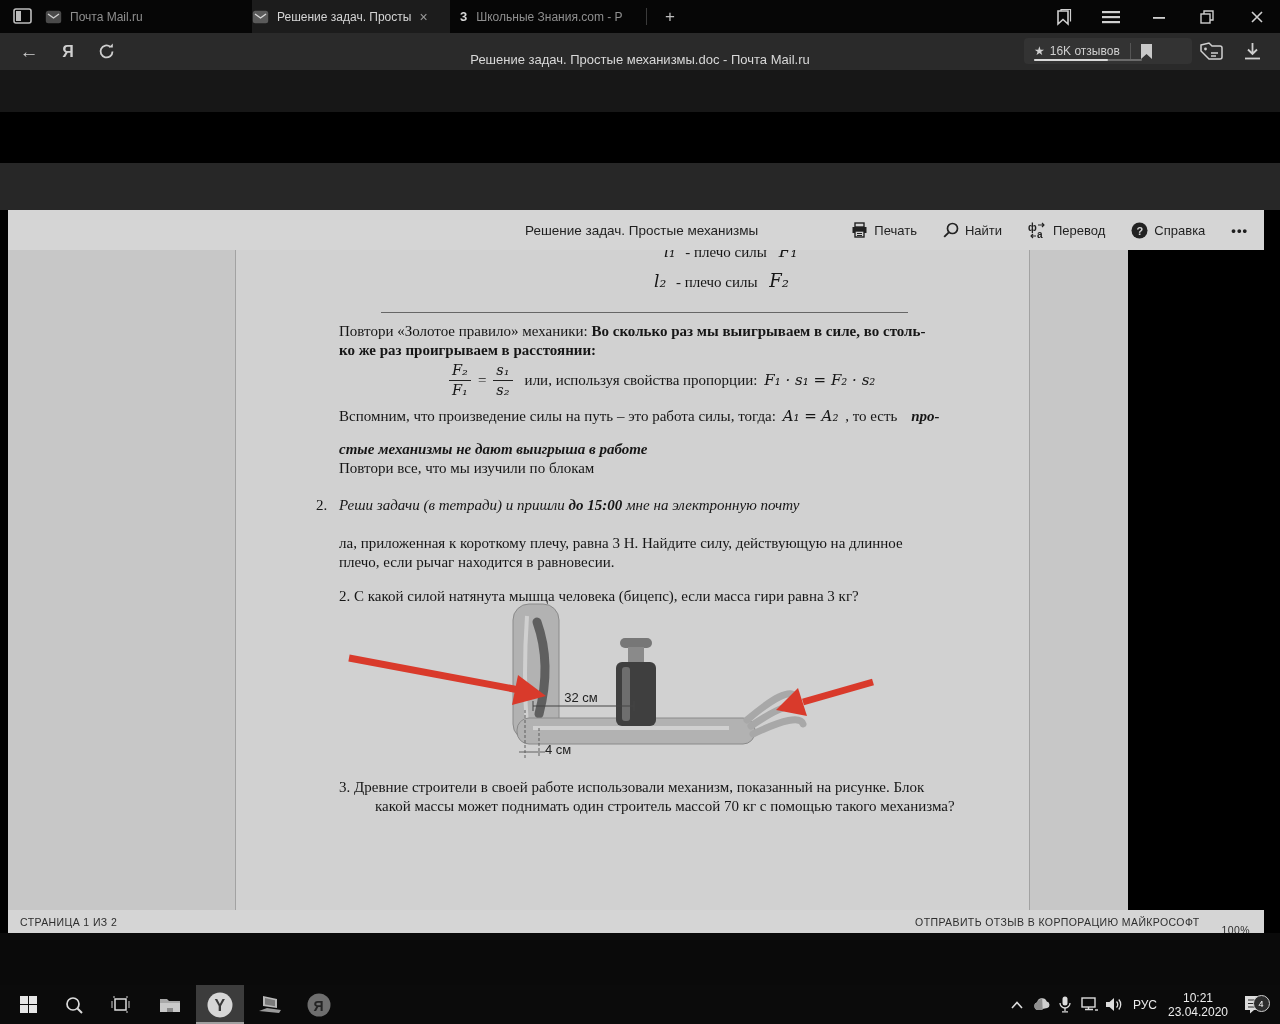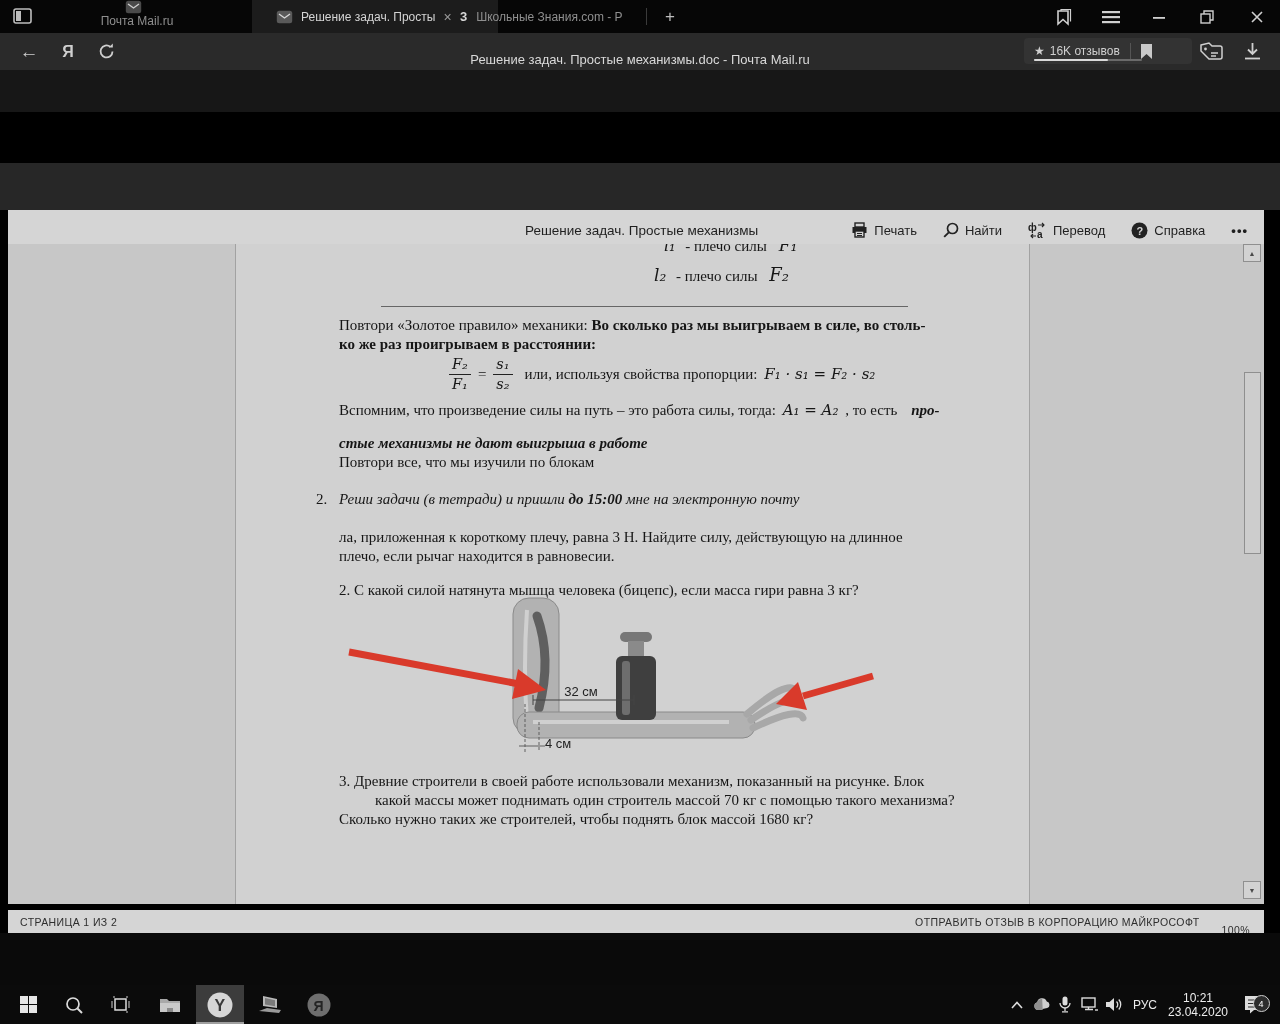--- a/index.html
+++ b/index.html
@@ -39,21 +39,21 @@
   .subject{color:#8d8d8d;font-size:15.5px;}
 
   
   .wordbar{left:0;top:163px;width:1280px;height:47px;background:#272727;}
   .wordname{color:#cfcfcf;font-size:15px;}
 
   
   .vtoolbar{left:8px;top:210px;width:1256px;height:40px;background:#d5d5d5;}
   .vtitle{color:#1f1f1f;font-size:13.5px;white-space:nowrap;}
   .vbtn{display:flex;align-items:center;gap:6px;color:#1f1f1f;font-size:13px;white-space:nowrap;}
-  .viewport{left:8px;top:244px;width:1256px;height:660px;background:#c7c7c7;overflow:hidden;}
+  .viewport{left:8px;top:250px;width:1120px;height:660px;background:#c7c7c7;overflow:hidden;}
   .page{position:absolute;left:227px;top:0;width:793px;height:660px;background:#d1d1d1;
         border-left:1px solid #a2a2a2;border-right:1px solid #a2a2a2;overflow:hidden;
         font-family:"Liberation Serif",serif;color:#161616;}
   .dline{position:absolute;font-size:15px;line-height:19px;white-space:nowrap;}
   .mvar{font-family:"DejaVu Serif",serif;font-style:italic;}
   .bold{font-weight:bold;}
   .it{font-style:italic;}
   .frac{display:inline-flex;flex-direction:column;align-items:center;vertical-align:middle;line-height:1;}
   .frac .fnum{padding:0 3px 2px;}
   .frac .fden{border-top:1px solid #222;padding:2px 3px 0;}
@@ -81,30 +81,30 @@
 </head>
 <body>
 
 <div class="abs tabbar">
   <div class="abs" style="left:13px;top:7px;">
     <svg width="20" height="19">
         <rect x="1" y="2" width="17" height="14" rx="2" fill="none" stroke="#bdbdbd" stroke-width="1.6"></rect>
         <rect x="3" y="4" width="5" height="10" fill="#bdbdbd"></rect>
       </svg>
   </div>
-  <div class="abs tab" style="left:52px;top:0;width:170px;flex-direction:column;">
+  <div class="abs tab" style="left:45px;top:0;width:170px;">
     <span style="margin-right:8px;">
       <svg width="17" height="14">
           <rect x="0.8" y="0.8" width="15.4" height="12.4" rx="2.5" fill="#4a4a4a"></rect>
           <path d="M3,4 l5.5,4 5.5,-4" fill="none" stroke="#cfcfcf" stroke-width="1.4"></path>
         </svg>
     </span>
     <span>Почта Mail.ru</span>
   </div>
-  <div class="abs tab active" style="left:252px;top:0;width:198px;padding:0 24px;">
+  <div class="abs tab active" style="left:252px;top:0;width:198px;padding:0 0;">
     <span style="margin-right:8px;">
       <svg width="17" height="14">
           <rect x="0.8" y="0.8" width="15.4" height="12.4" rx="2.5" fill="#5a5a5a"></rect>
           <path d="M3,4 l5.5,4 5.5,-4" fill="none" stroke="#d8d8d8" stroke-width="1.4"></path>
         </svg>
     </span>
     <span style="max-width:140px;overflow:hidden;">Решение задач. Просты</span>
     <span class="tclose">×</span>
   </div>
   <div class="abs tab" style="left:460px;top:0;width:180px;">
@@ -352,21 +352,20 @@
         </g>
         <g fill="#d93a2b">
           <path d="M532,80 L462,100" stroke="#d93a2b" stroke-width="7"></path>
           <polygon points="435,108 457,86 466,114"></polygon>
         </g>
       </svg>
     </div>
 
     <div class="dline" style="left:103px;top:528px;">3. Древние строители в своей работе использовали механизм, показанный на рисунке. Блок</div>
     <div class="dline" style="left:103px;top:547px;margin-left:36px;">какой массы может поднимать один строитель массой 70 кг с помощью такого механизма?</div>
-    <div class="dline" style="left:103px;top:566px;">Сколько нужно таких же строителей, чтобы поднять блок массой 1680 кг?</div>
   </div>
 
   <div class="scrollcol">
     <div class="scrbox" style="top:0;">▲</div>
     <div class="scrthumb"></div>
     <div class="scrbox" style="top:637px;">▼</div>
   </div>
 </div>
 
 <div class="abs statusbar">

